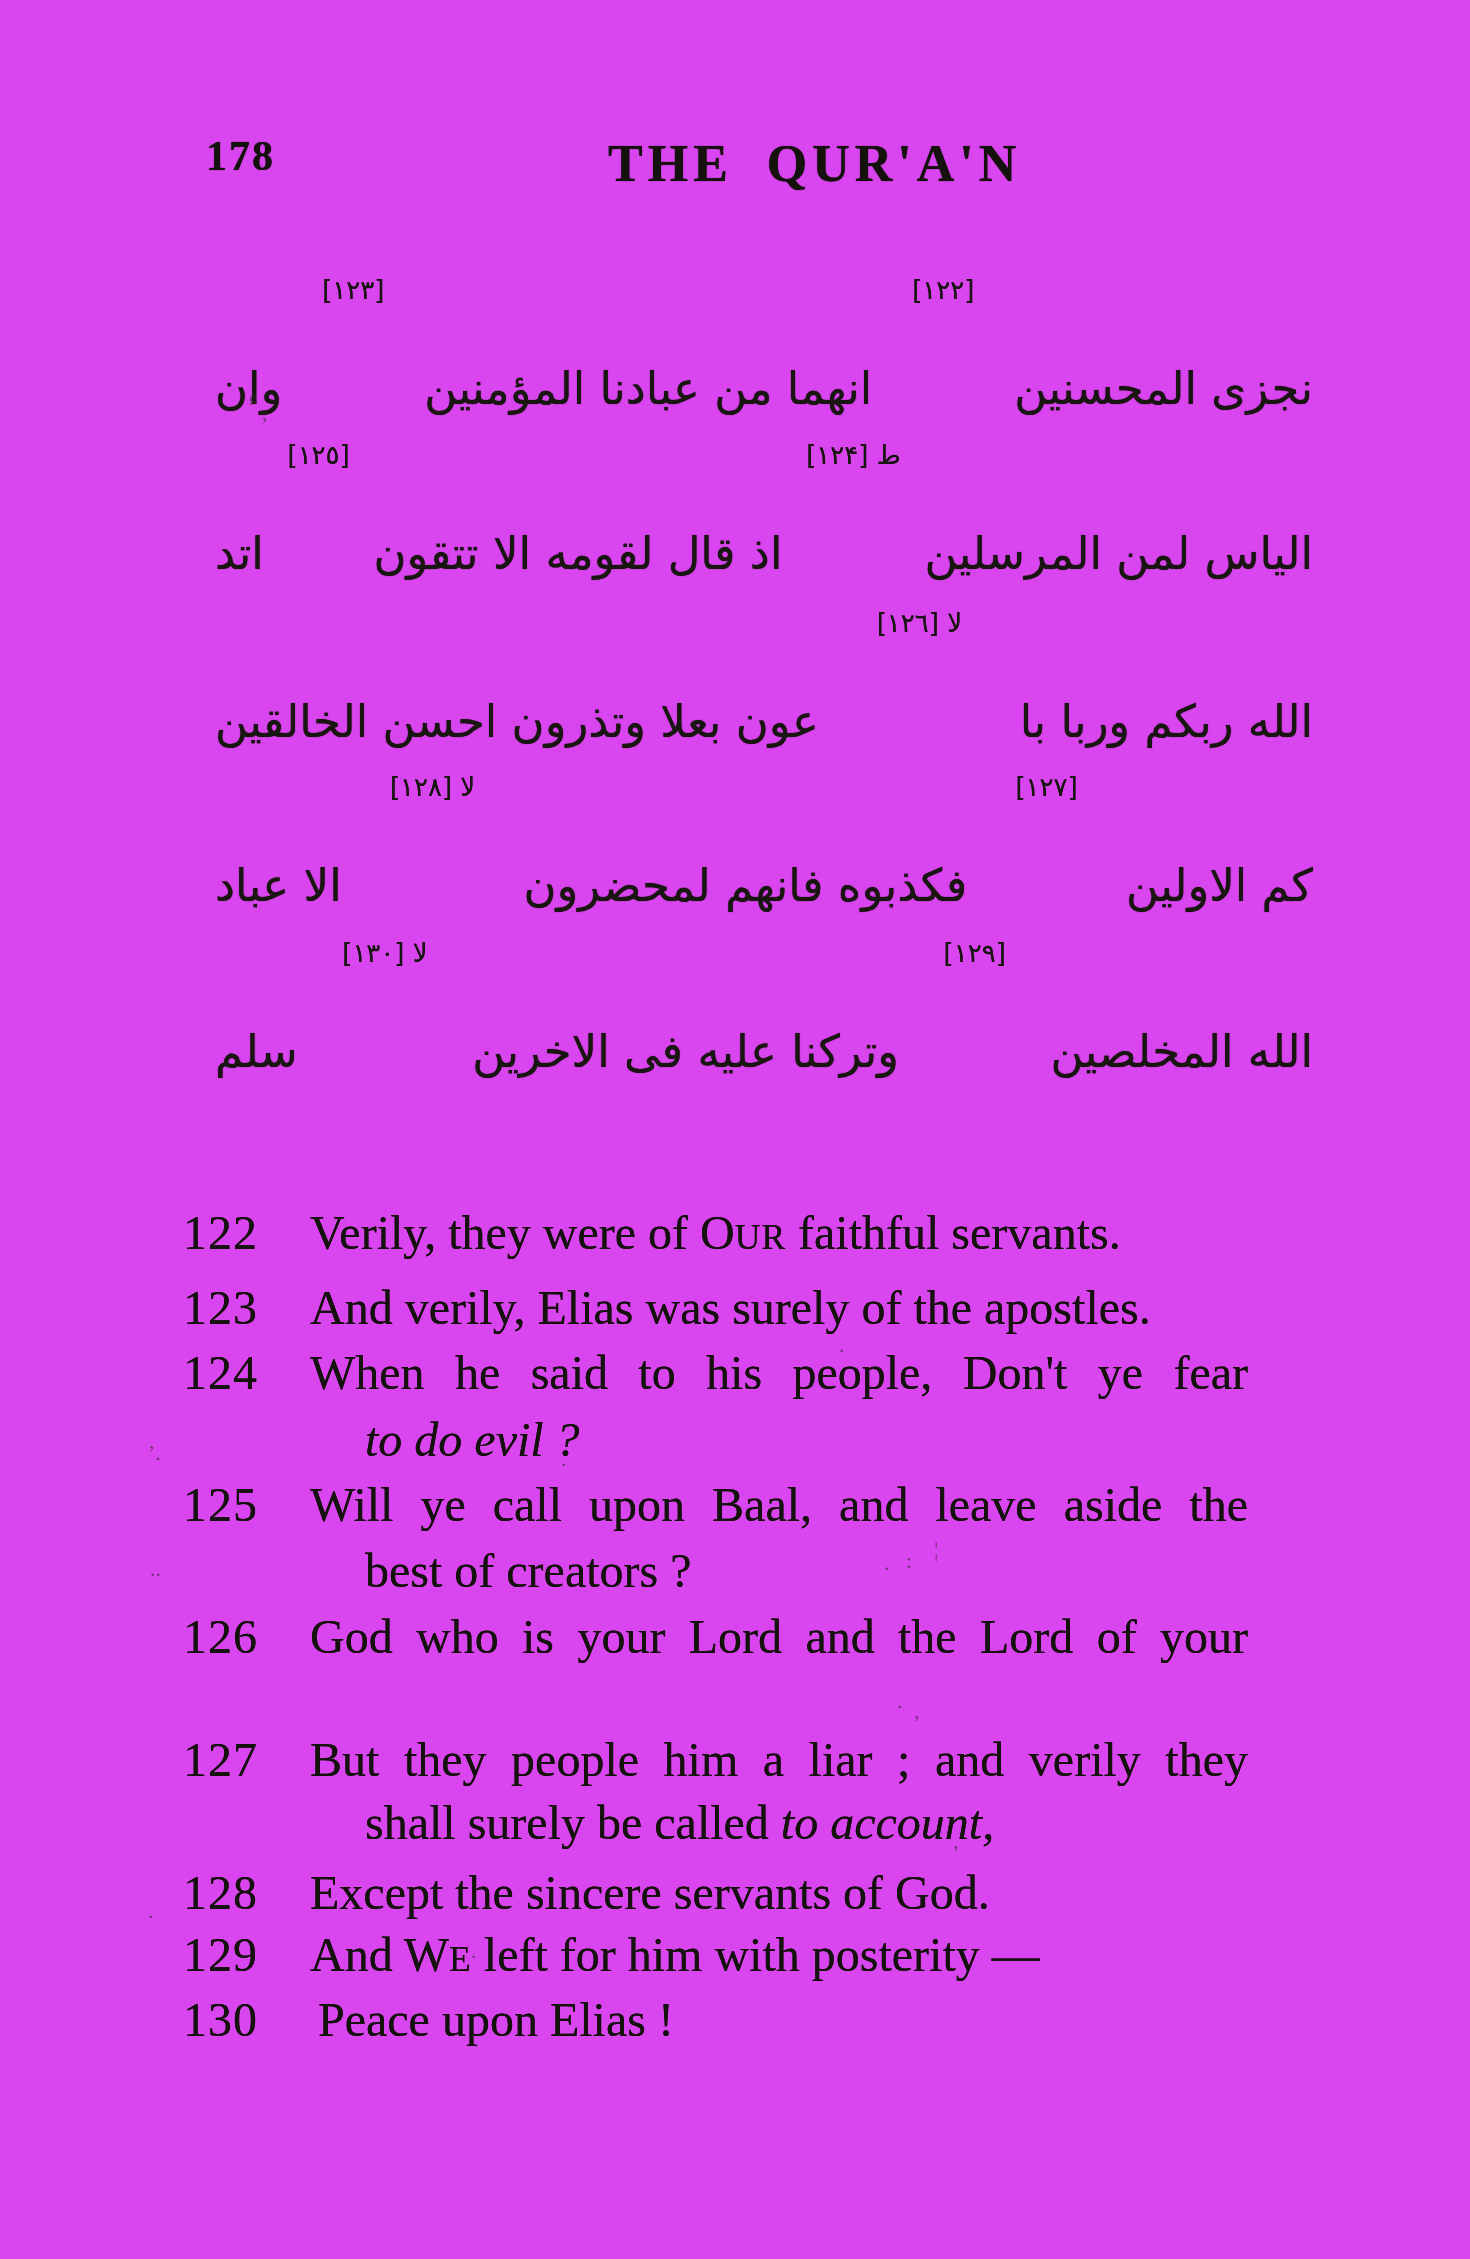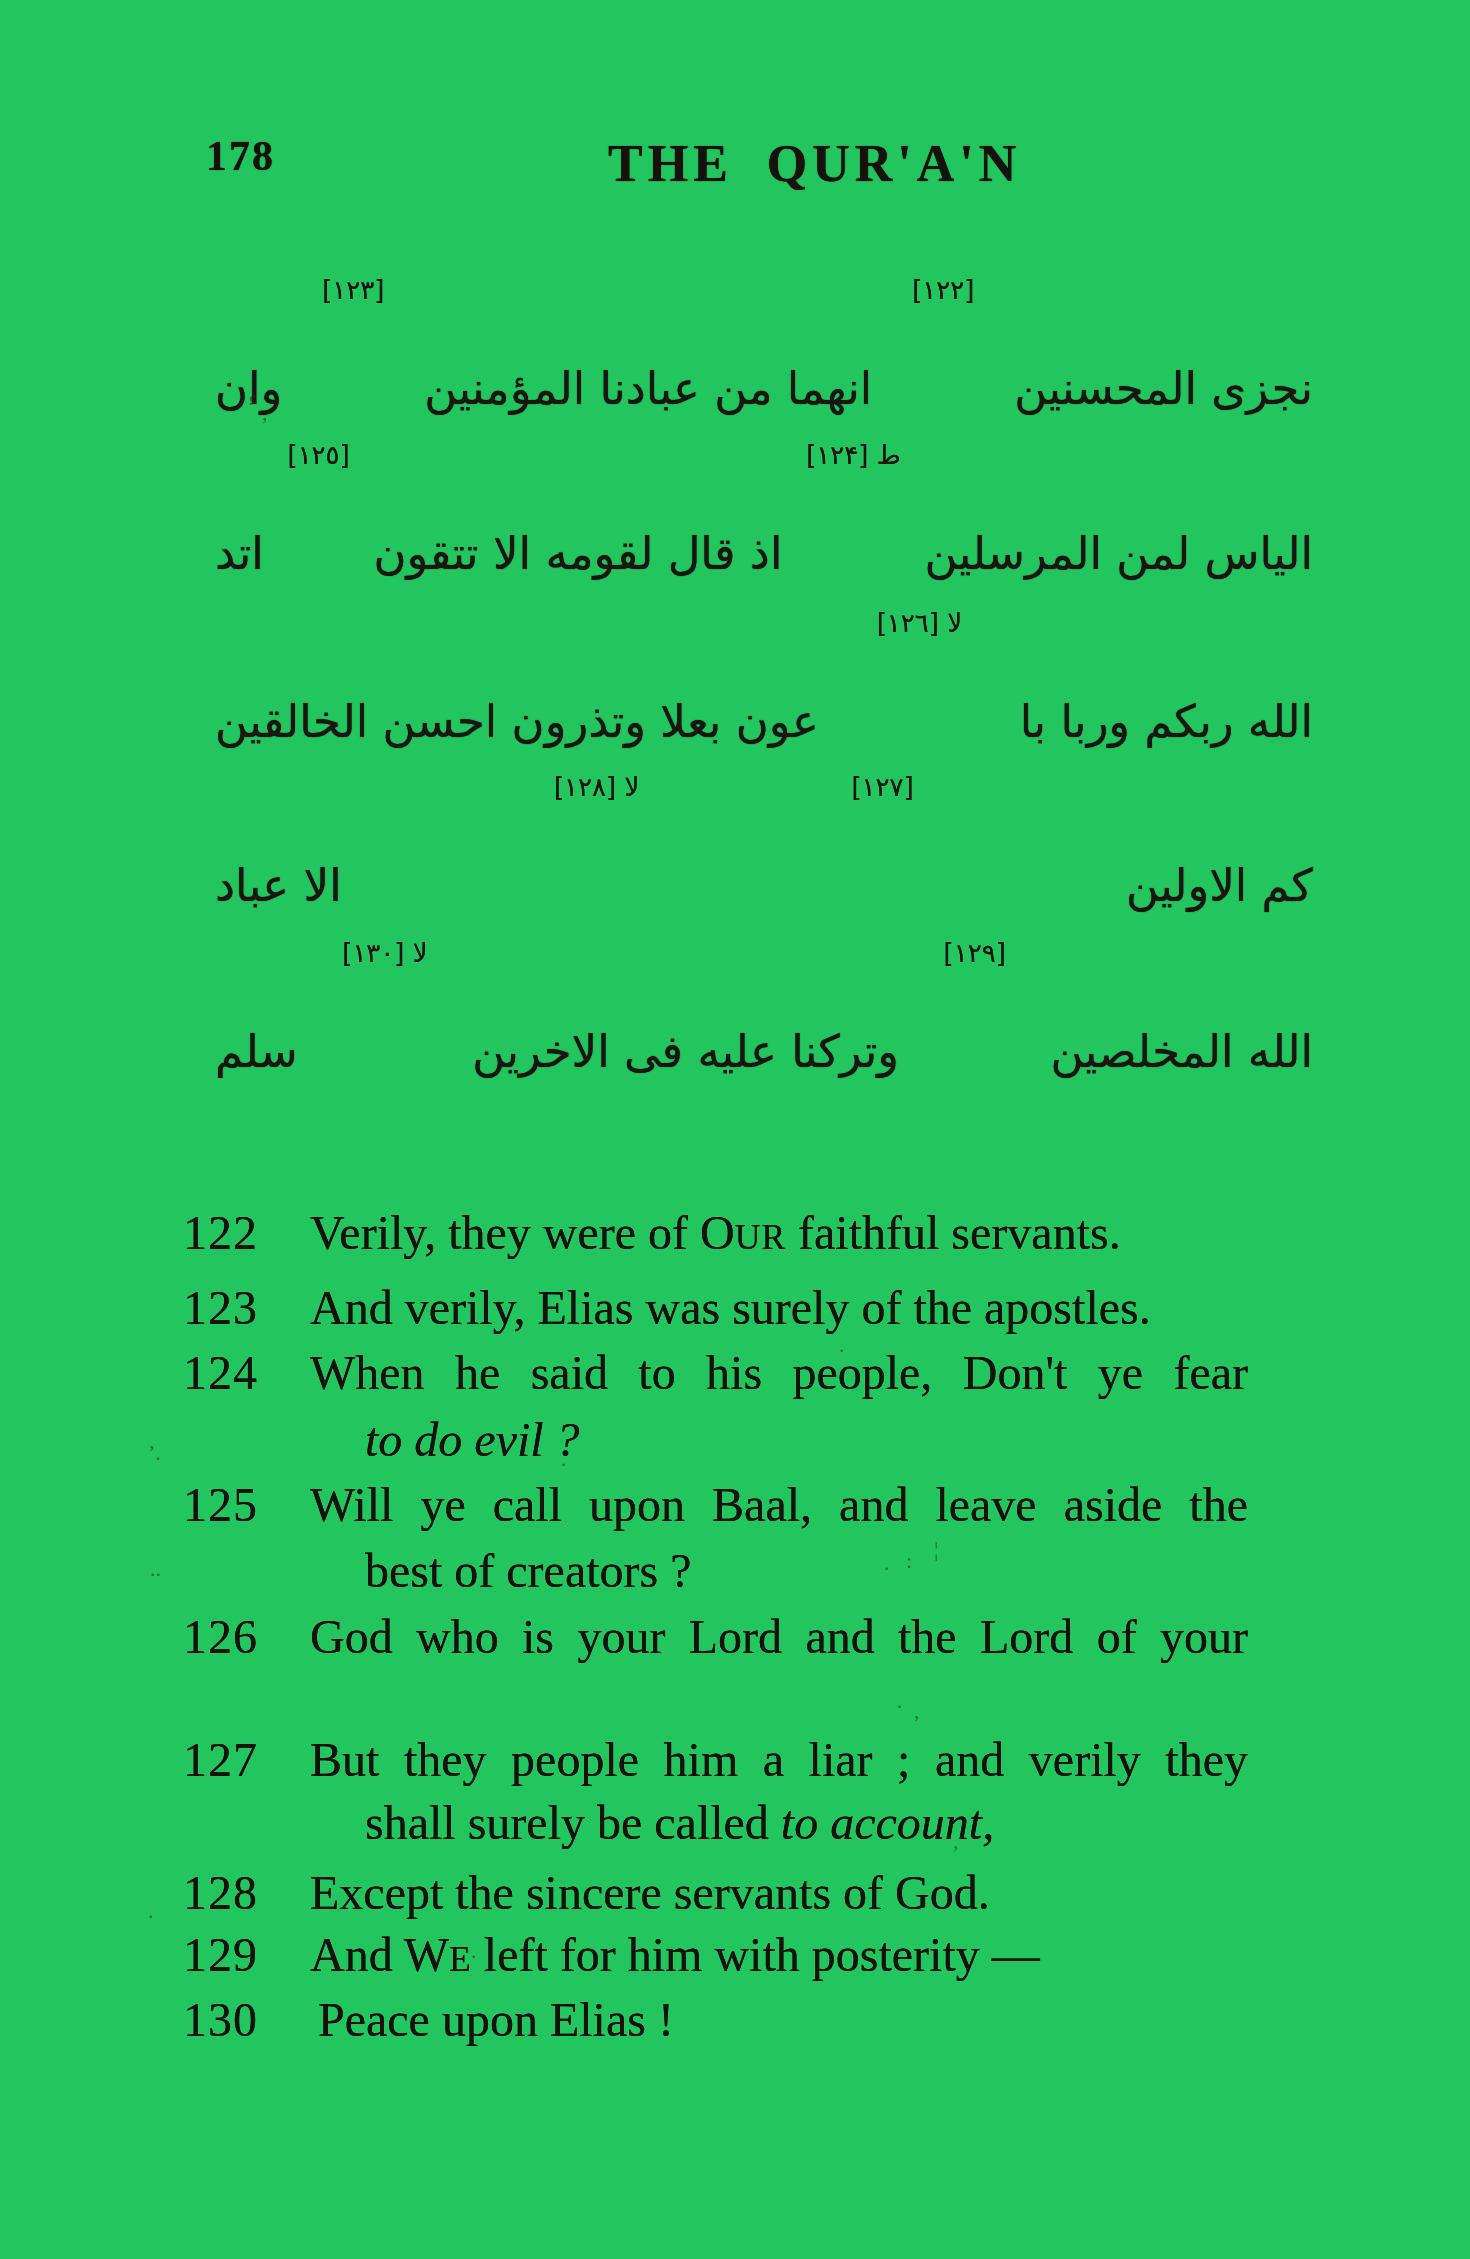--- a/index.html
+++ b/index.html
@@ -1,17 +1,17 @@
 <!DOCTYPE html>
 <html><head>
 <meta charset="utf-8">
 <style>
   html,body{margin:0;padding:0;background:#ffffff;}
   .page{
-    position:relative;width:1470px;height:2259px;background:#22c55e;
+    position:relative;width:1470px;height:2259px;background:#d946ef;
     font-family:"Liberation Serif",serif;color:#15110c;overflow:hidden;
   }
   
   .page-number{
     position:absolute;left:206px;top:132px;font-size:42px;font-weight:bold;
     letter-spacing:2px;text-shadow:0 0 1px #15110c;
   }
   .running-title{
     position:absolute;left:608px;top:134px;font-size:52px;font-weight:bold;
     letter-spacing:5px;word-spacing:16px;text-shadow:0 0 1px #15110c;
@@ -67,20 +67,21 @@
         <span class="arabic-seg">اتد</span>
       </div>
       <div class="arabic-line" style="top: 596px;">
         <span class="arabic-seg">الله ربكم وربا با</span>
         <span class="arabic-marker">لا [١٢٦]</span>
         <span class="arabic-seg">عون بعلا وتذرون احسن الخالقين</span>
       </div>
       <div class="arabic-line" style="top: 760px;">
         <span class="arabic-seg">كم الاولين</span>
         <span class="arabic-marker">[١٢٧]</span>
+        <span class="arabic-seg">فكذبوه فانهم لمحضرون</span>
         <span class="arabic-marker">لا [١٢٨]</span>
         <span class="arabic-seg">الا عباد</span>
       </div>
       <div class="arabic-line" style="top: 926px;">
         <span class="arabic-seg">الله المخلصين</span>
         <span class="arabic-marker">[١٢٩]</span>
         <span class="arabic-seg">وتركنا عليه فى الاخرين</span>
         <span class="arabic-marker">لا [١٣٠]</span>
         <span class="arabic-seg">سلم</span>
       </div>

